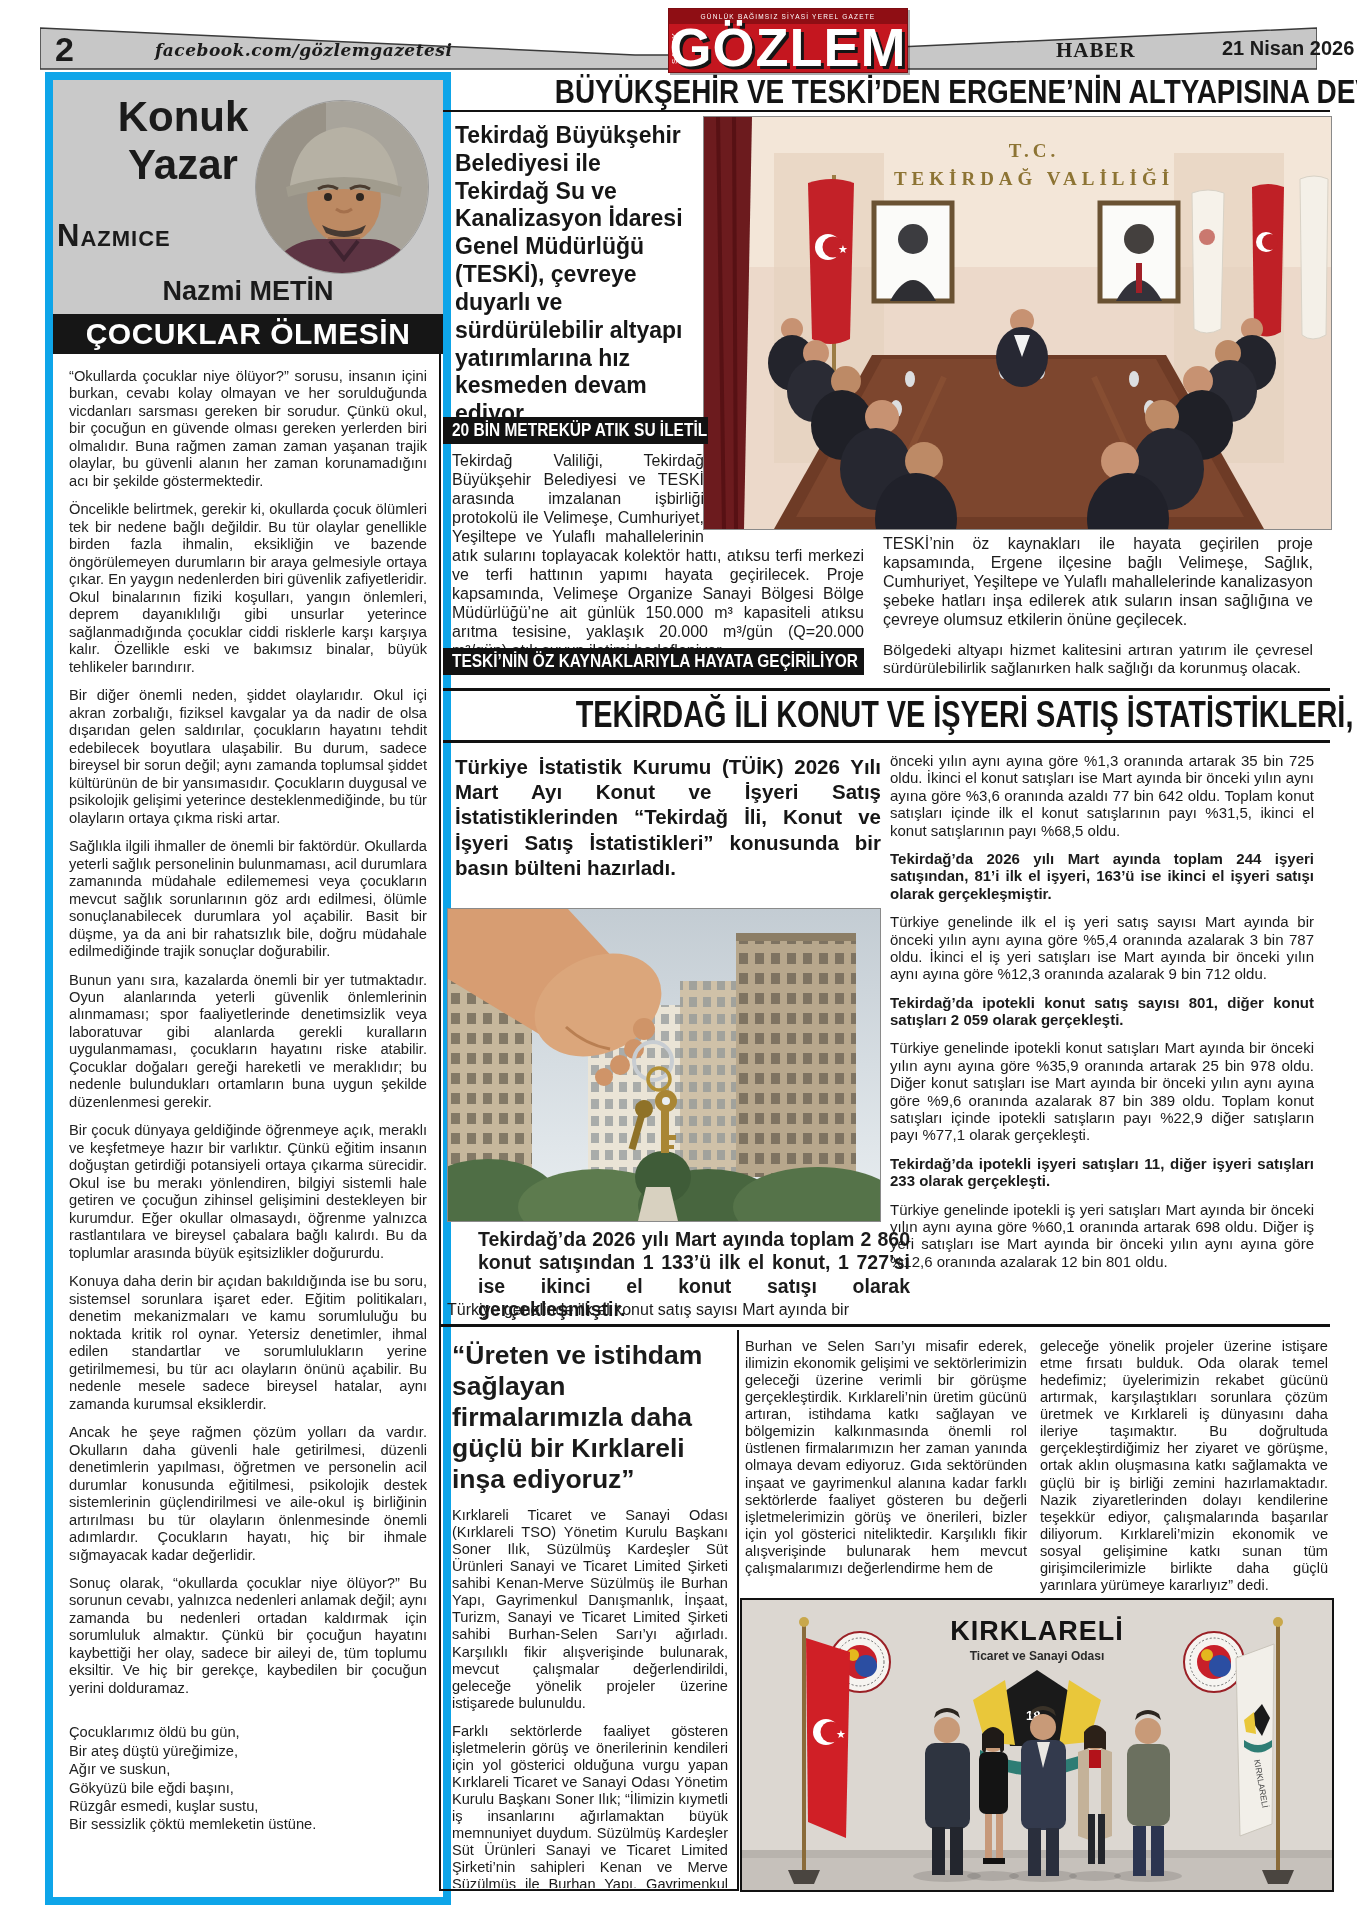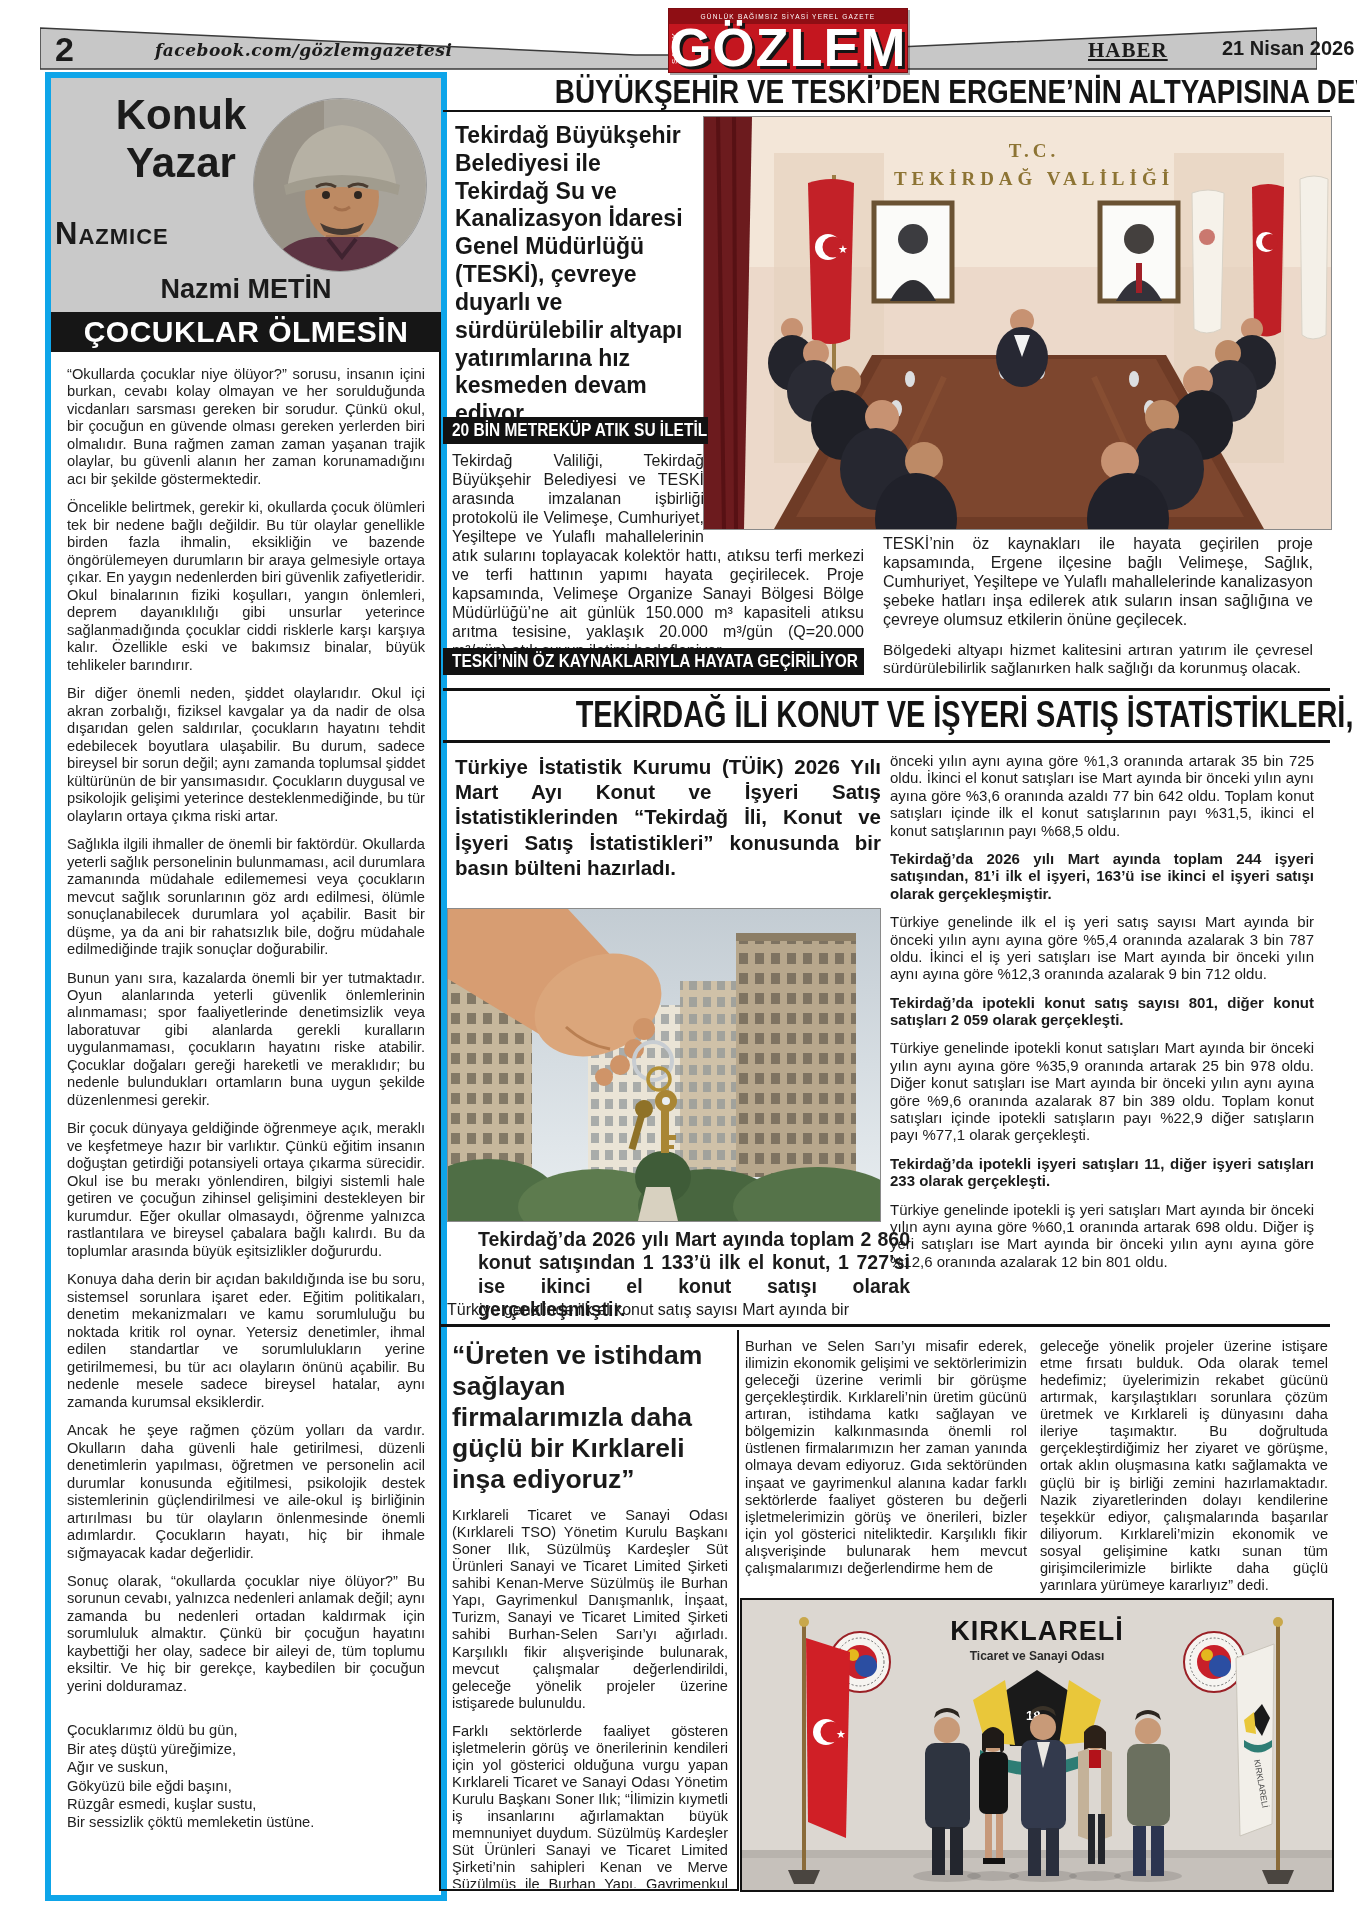--- a/index.html
+++ b/index.html
@@ -16,21 +16,21 @@
   .logo{background:#c4161f;border:1px solid #7d0d12;box-shadow:2px 2px 0 #00000055;}
   .logo-tag{background:#8f0e14;color:#fff;font-size:6.5px;letter-spacing:1.2px;text-align:center;
             line-height:15px;height:15px;overflow:hidden;white-space:nowrap;}
   .logo-main{color:#fff;font-size:54px;font-weight:bold;letter-spacing:1px;text-align:center;line-height:46px;
              text-shadow:3px 3px 0 #151515;}
   .logo-vert{position:absolute;left:1px;top:16px;color:#fff;font-size:8px;letter-spacing:1px;
              writing-mode:vertical-rl;transform:rotate(180deg);height:46px;text-align:center;}
   .haber{font-family:"Liberation Serif",serif;font-size:21px;font-weight:bold;letter-spacing:1px;}
   .hdate{font-size:20px;font-weight:bold;}
   
-  .authbox{border:6px solid #0ea5e9;}
+  .authbox{border:8px solid #0ea5e9;}
   .authgray{background:#c9c9c9;border-bottom:2px solid #111;}
   .konuk{font-size:42px;font-weight:bold;line-height:1.1;}
   .nazmice{font-variant:small-caps;font-weight:bold;font-size:31px;letter-spacing:1px;}
   .authname{font-size:27px;font-weight:bold;}
   .authbar{background:#161616;color:#fff;text-align:center;}
   .authbar span{font-size:30px;font-weight:bold;letter-spacing:.5px;line-height:40px;}
   .authtext{font-size:14.7px;line-height:1.19;color:#222;overflow:hidden;}
   .poemline{line-height:1.25;}
   
   .rule{background:#111;}
@@ -55,21 +55,21 @@
   <svg class="abs" style="left:40px;top:26px;" width="1277" height="44" viewBox="0 0 1277 44">
     <polygon points="0,2 595,29 682,29 1277,2 1277,43 0,43" fill="#c7c7c7" stroke="#3a3a3a" stroke-width="1.5"></polygon>
   </svg>
   <div class="abs pageno" style="left:55px;top:30px;">2</div>
   <div class="abs fbtxt" style="left:155px;top:40px;">facebook.com/gözlemgazetesi</div>
   <div class="abs logo" style="left:668px;top:8px;width:238px;height:63px;">
     <div class="logo-tag">GÜNLÜK BAĞIMSIZ SİYASİ YEREL GAZETE</div>
     <div class="logo-main">GÖZLEM</div>
     <div class="logo-vert">SARAY</div>
   </div>
-  <div class="abs haber" style="left:1088px;top:38px;text-decoration:underline;">HABER</div>
+  <div class="abs haber" style="left:1056px;top:38px;">HABER</div>
   <div class="abs hdate" style="left:1222px;top:37px;">21 Nisan 2026</div>
 
   <div class="abs rule" style="left:439px;top:72px;width:2px;height:1819px;"></div>
 
   <div class="abs authbox" style="left:45px;top:72px;width:390px;height:1817px;">
     <div class="authgray abs" style="left:0;top:0;width:390px;height:234px;">
       <div class="abs konuk" style="left:30px;top:14px;width:200px;text-align:center;">Konuk</div>
       <div class="abs konuk" style="left:30px;top:62px;width:200px;text-align:center;">Yazar</div>
       <div class="abs nazmice" style="left:4px;top:138px;width:220px;">Nazmice</div>
 

